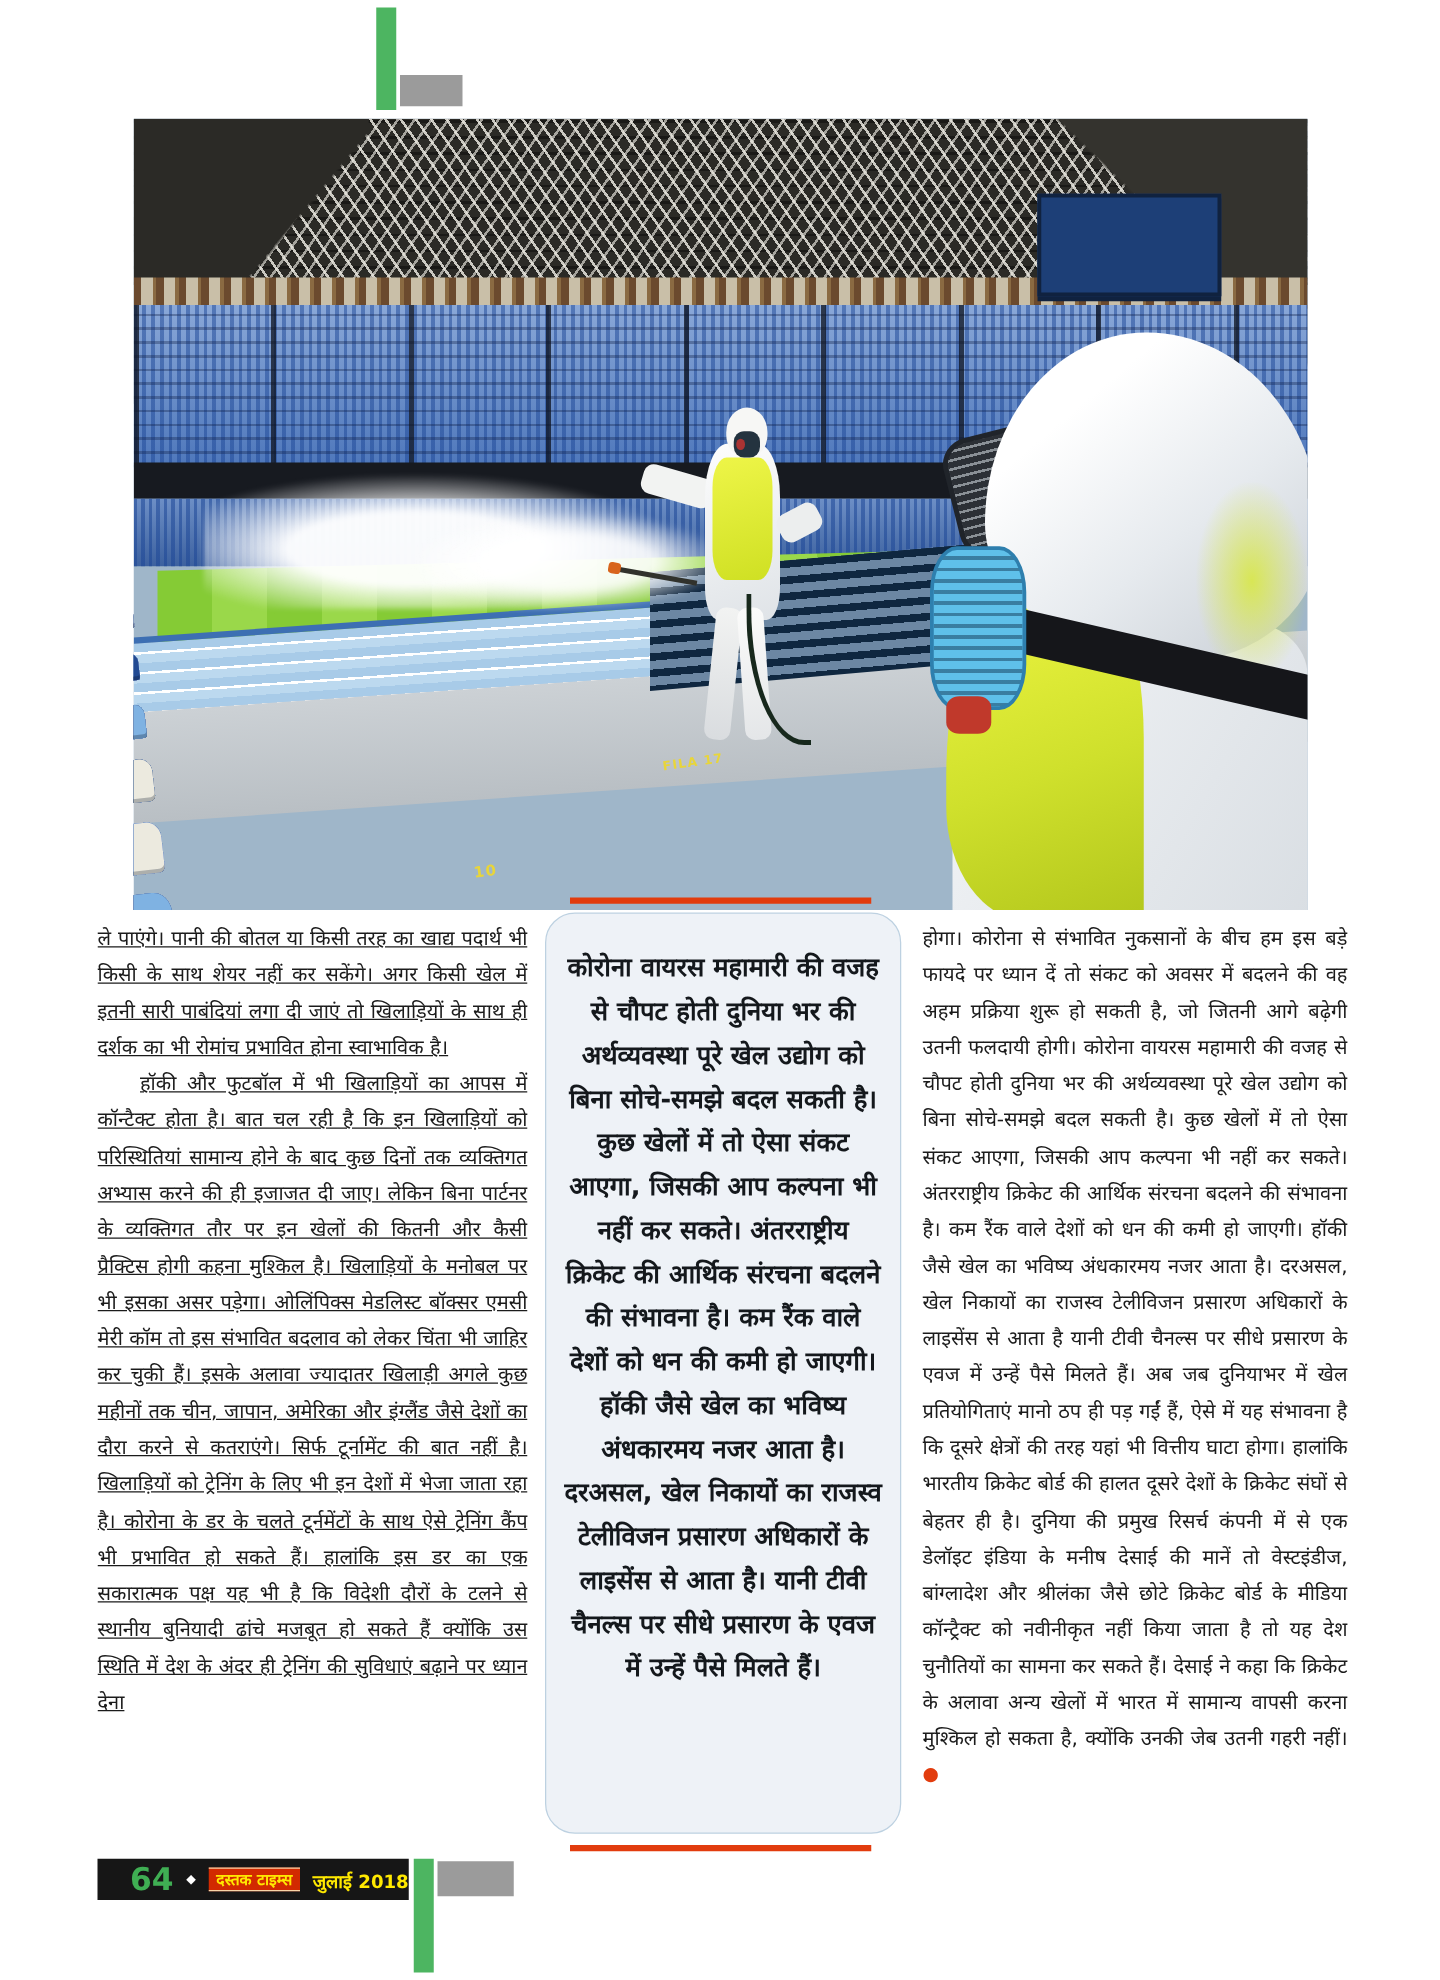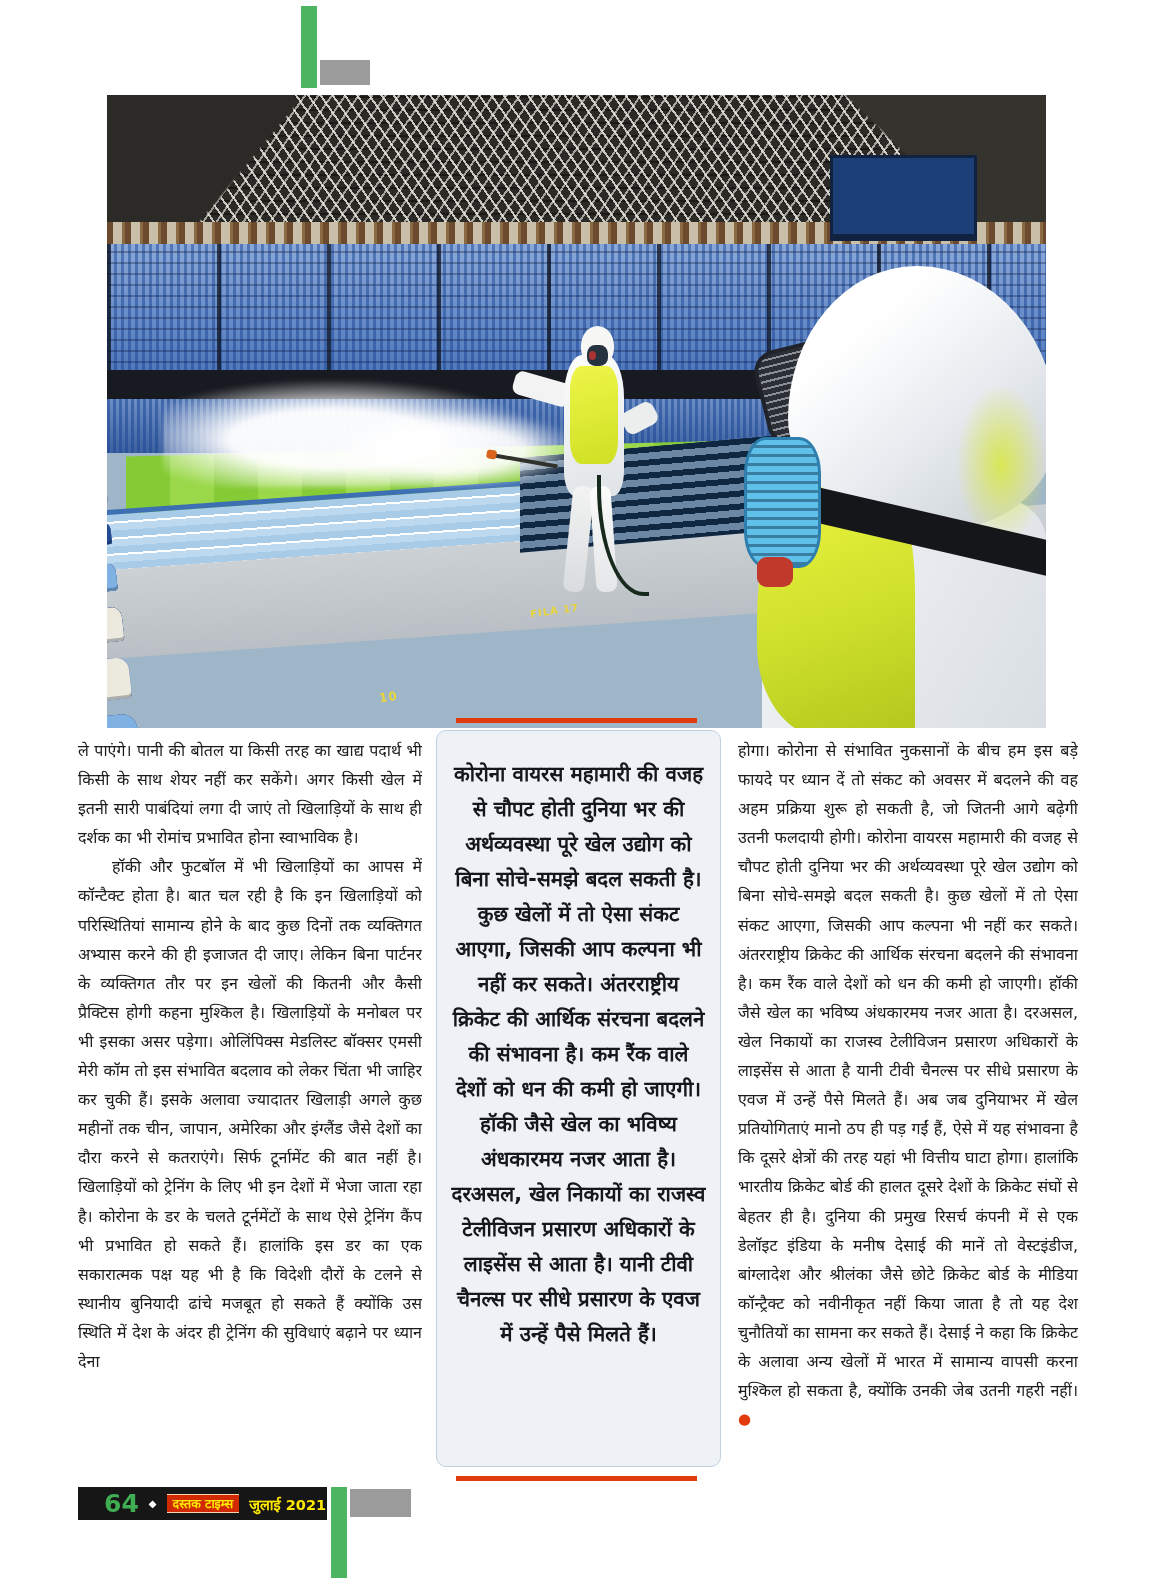--- a/index.html
+++ b/index.html
@@ -104,35 +104,35 @@
 
   .stencil{z-index:5;color:#e8d53a;font-weight:bold;letter-spacing:1px;}
   .stencil-1{left:45%;top:80.5%;font-size:10px;transform:rotate(-8deg);}
   .stencil-2{left:29%;top:94%;font-size:12px;transform:rotate(-8deg);}
 
   
   .quote-rule{position:absolute;left:456px;width:241px;height:5px;background:#e23c0e;z-index:8;}
   .rule-top{top:718px;}
   .rule-bottom{top:1476px;}
   .quote-box{position:absolute;left:436px;top:730px;width:285px;height:737px;box-sizing:border-box;
-      background:#eef2f7;border:1px solid #bdd1e1;border-radius:10px;z-index:7;
+      background:#eef2f7;border:1px solid #bdd1e1;border-radius:24px;z-index:7;
       padding:26px 14px;overflow:hidden;}
   .quote-box p{margin:0;font-size:20.5px;line-height:35px;font-weight:bold;text-align:center;color:#14181c;}
 
   
   .col{position:absolute;top:736px;overflow:hidden;text-align:justify;}
   .col p{margin:0;font-size:16px;line-height:29.1px;}
   .col p.indent{text-indent:34px;}
-  .col-left{left:78px;width:344px;height:742px;}
+  .col-left{left:78px;width:344px;height:742px;text-decoration:underline;}
   .col-right{left:738px;width:340px;height:748px;}
   .end-dot{color:#e23c0e;font-size:15px;vertical-align:1px;}
 
   
   .footer-black{position:absolute;left:78px;top:1487px;width:249px;height:33px;background:#161616;
-      display:flex;align-items:center;}
+      display:flex;align-items:center;justify-content:space-between;}
   .f-pageno{color:#3fae53;font-size:25px;font-weight:bold;margin-left:26px;line-height:1;}
   .f-diamond{color:#ffffff;font-size:10px;margin-left:10px;}
   .f-logo{margin-left:10px;background:#d22a00;color:#ffe900;font-weight:bold;font-size:12.5px;
       padding:0 6px;border-top:1px solid rgba(255,255,210,.8);border-bottom:1px solid rgba(255,255,210,.8);
       white-space:nowrap;}
   .f-issue{color:#ffe900;font-weight:bold;font-size:14.5px;margin-left:10px;white-space:nowrap;}
   .footer-green{position:absolute;left:331px;top:1487px;width:16px;height:91px;background:#4db561;}
   .footer-gray{position:absolute;left:350px;top:1489px;width:61px;height:28px;background:#9b9b9b;}
 </style>
 </head>
@@ -382,18 +382,18 @@
     <p class="indent">हॉकी और फुटबॉल में भी खिलाड़ियों का आपस में कॉन्टैक्ट होता है। बात चल रही है कि इन खिलाड़ियों को परिस्थितियां सामान्य होने के बाद कुछ दिनों तक व्यक्तिगत अभ्यास करने की ही इजाजत दी जाए। लेकिन बिना पार्टनर के व्यक्तिगत तौर पर इन खेलों की कितनी और कैसी प्रैक्टिस होगी कहना मुश्किल है। खिलाड़ियों के मनोबल पर भी इसका असर पड़ेगा। ओलिंपिक्स मेडलिस्ट बॉक्सर एमसी मेरी कॉम तो इस संभावित बदलाव को लेकर चिंता भी जाहिर कर चुकी हैं। इसके अलावा ज्यादातर खिलाड़ी अगले कुछ महीनों तक चीन, जापान, अमेरिका और इंग्लैंड जैसे देशों का दौरा करने से कतराएंगे। सिर्फ टूर्नामेंट की बात नहीं है। खिलाड़ियों को ट्रेनिंग के लिए भी इन देशों में भेजा जाता रहा है। कोरोना के डर के चलते टूर्नमेंटों के साथ ऐसे ट्रेनिंग कैंप भी प्रभावित हो सकते हैं। हालांकि इस डर का एक सकारात्मक पक्ष यह भी है कि विदेशी दौरों के टलने से स्थानीय बुनियादी ढांचे मजबूत हो सकते हैं क्योंकि उस स्थिति में देश के अंदर ही ट्रेनिंग की सुविधाएं बढ़ाने पर ध्यान देना</p>
   </div>
   <div class="col col-right">
     <p><span>होगा। कोरोना से संभावित नुकसानों के बीच हम इस बड़े फायदे पर ध्यान दें तो संकट को अवसर में बदलने की वह अहम प्रक्रिया शुरू हो सकती है, जो जितनी आगे बढ़ेगी उतनी फलदायी होगी। कोरोना वायरस महामारी की वजह से चौपट होती दुनिया भर की अर्थव्यवस्था पूरे खेल उद्योग को बिना सोचे-समझे बदल सकती है। कुछ खेलों में तो ऐसा संकट आएगा, जिसकी आप कल्पना भी नहीं कर सकते। अंतरराष्ट्रीय क्रिकेट की आर्थिक संरचना बदलने की संभावना है। कम रैंक वाले देशों को धन की कमी हो जाएगी। हॉकी जैसे खेल का भविष्य अंधकारमय नजर आता है। दरअसल, खेल निकायों का राजस्व टेलीविजन प्रसारण अधिकारों के लाइसेंस से आता है यानी टीवी चैनल्स पर सीधे प्रसारण के एवज में उन्हें पैसे मिलते हैं। अब जब दुनियाभर में खेल प्रतियोगिताएं मानो ठप ही पड़ गईं हैं, ऐसे में यह संभावना है कि दूसरे क्षेत्रों की तरह यहां भी वित्तीय घाटा होगा। हालांकि भारतीय क्रिकेट बोर्ड की हालत दूसरे देशों के क्रिकेट संघों से बेहतर ही है। दुनिया की प्रमुख रिसर्च कंपनी में से एक डेलॉइट इंडिया के मनीष देसाई की मानें तो वेस्टइंडीज, बांग्लादेश और श्रीलंका जैसे छोटे क्रिकेट बोर्ड के मीडिया कॉन्ट्रैक्ट को नवीनीकृत नहीं किया जाता है तो यह देश चुनौतियों का सामना कर सकते हैं। देसाई ने कहा कि क्रिकेट के अलावा अन्य खेलों में भारत में सामान्य वापसी करना मुश्किल हो सकता है, क्योंकि उनकी जेब उतनी गहरी नहीं।</span> <span class="end-dot">●</span></p>
   </div>
 
   <div class="footer-black">
     <span class="f-pageno">64</span>
     <span class="f-diamond">◆</span>
     <span class="f-logo">दस्तक टाइम्स</span>
-    <span class="f-issue">जुलाई 2021</span>
+    <span class="f-issue">जुलाई 2018</span>
   </div>
   <div class="footer-green"></div>
   <div class="footer-gray"></div>
 
 </div>
 
 </body></html>

